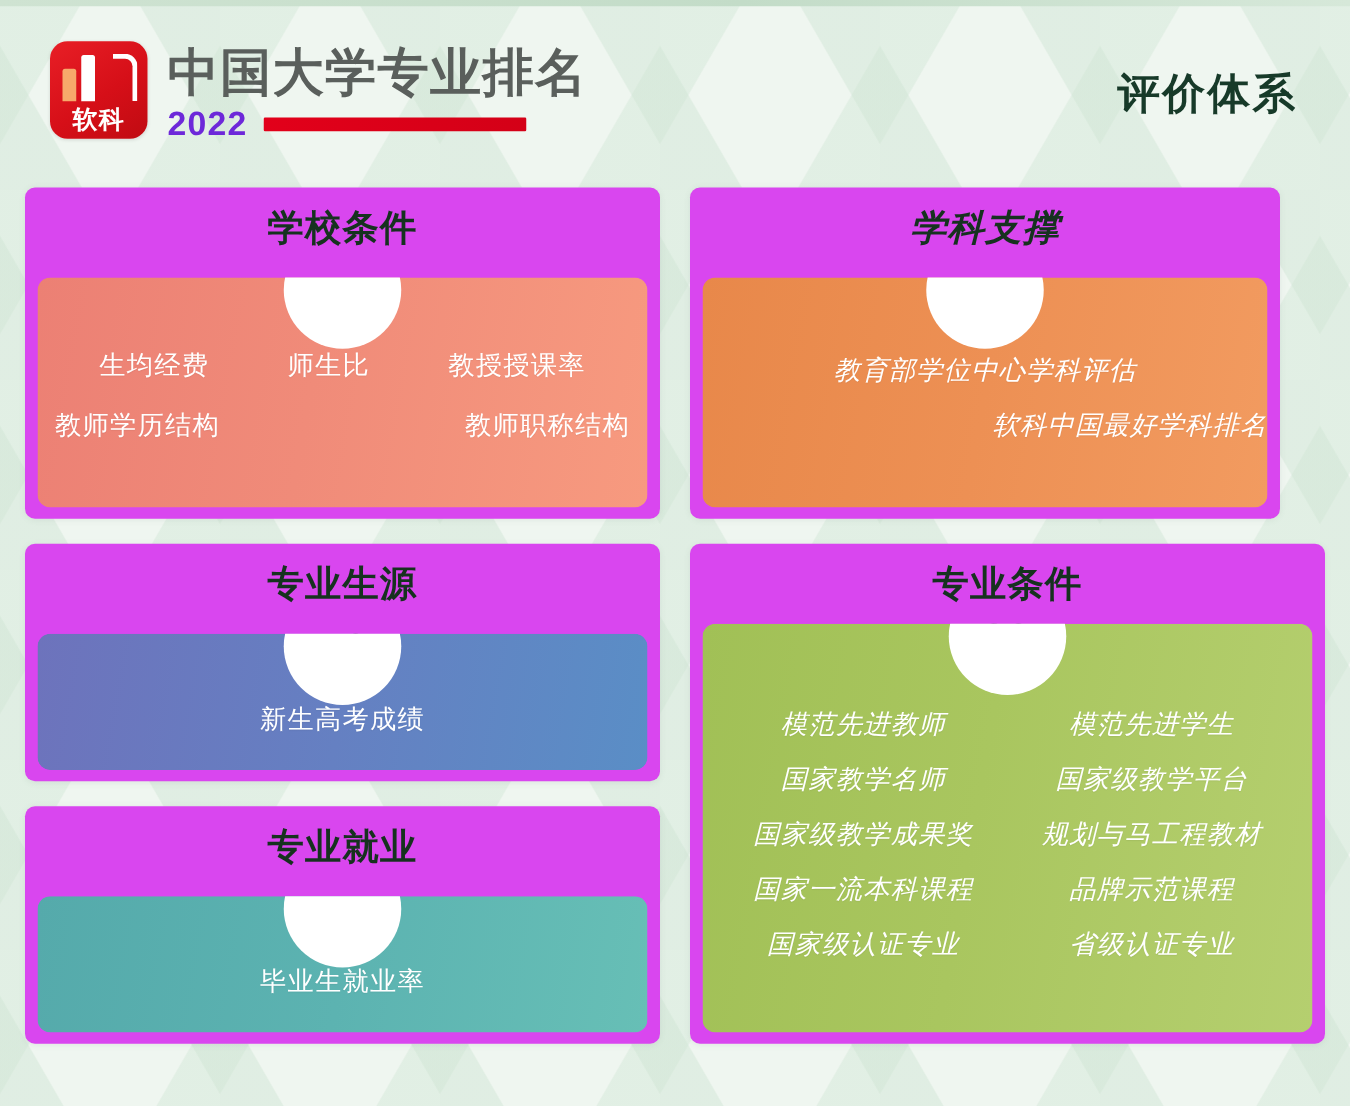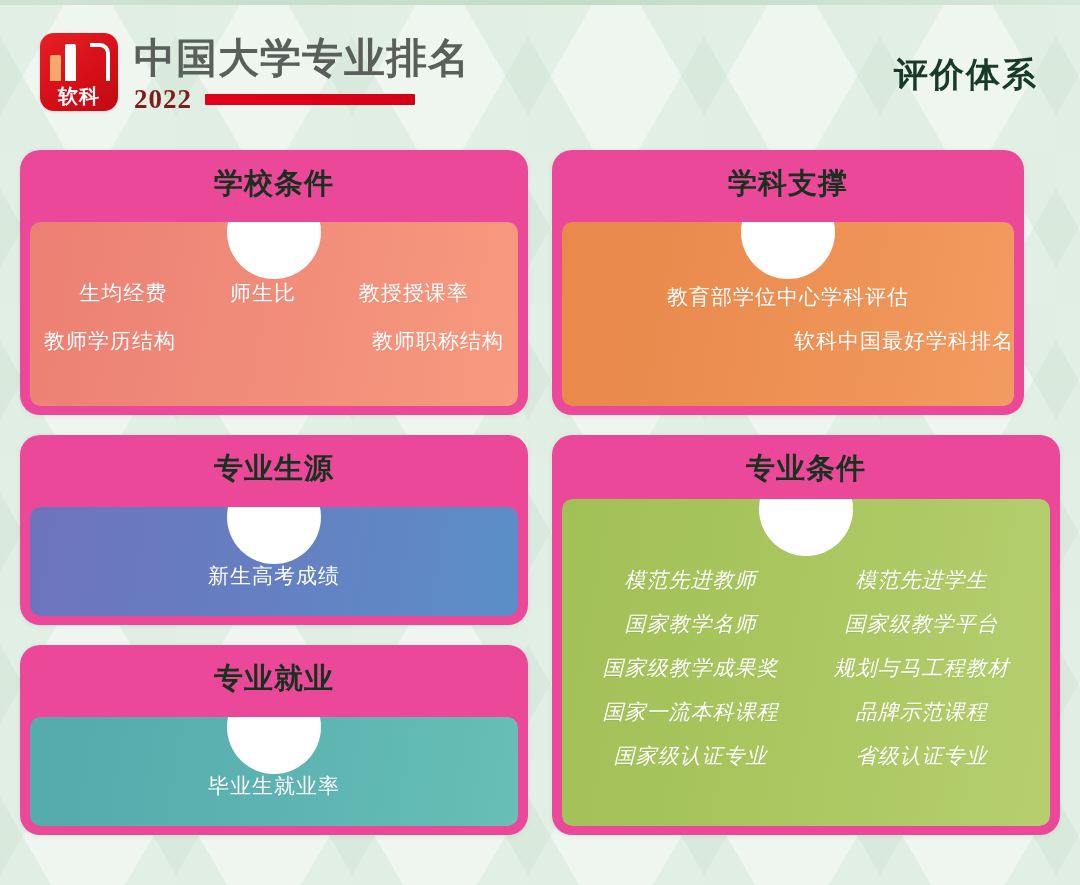--- a/index.html
+++ b/index.html
@@ -99,23 +99,23 @@
     white-space: nowrap;
   }
   #subtitle-row {
     display: flex;
     align-items: center;
     margin-top: 3px;
   }
   #year-label {
     font-size: 27px;
     font-weight: 700;
-    color: #7f1d1d;
-    letter-spacing: 1px;
-    font-family: Liberation Serif, serif;
+    color: #6d28d9;
+    letter-spacing: 1px;
+    font-family: Liberation Sans, sans-serif;
   }
   #year-rule {
     margin-left: 13px;
     width: 210px;
     height: 11px;
     background: linear-gradient(90deg,#e2001a,#d40017);
     border-radius: 1px;
   }
 
   #section-title {
@@ -133,22 +133,22 @@
     position: absolute;
     left: 20px;
     top: 150px;
     width: 1040px;
     height: 720px;
     z-index: 2;
   }
 
   .card {
     position: absolute;
-    background: #ec4899;
-    border-radius: 20px;
+    background: #d946ef;
+    border-radius: 8px;
     box-shadow: 0 1px 5px rgba(90,110,95,0.10);
     overflow: hidden;
   }
 
   .card-title {
     text-align: center;
     font-size: 29px;
     font-weight: 700;
     color: #16321f;
     letter-spacing: 1px;
@@ -212,21 +212,21 @@
   .item { white-space: nowrap; }
 
   
   #card-school   { left: 0px;   top: 0px;   width: 508px; height: 265px; }
   #card-school .panel { top: 72px; }
   #card-school .items { padding-top: 58px; }
   #card-school .items .row + .row { margin-top: 22px; }
   #card-school .items .row.r1 { padding: 0 18px; }
   #card-school .items .row.r2 { padding: 0 14px; justify-content: space-between; gap: 20px; }
 
-  #card-discipline { left: 532px; top: 0px; width: 472px; height: 265px; }
+  #card-discipline { left: 532px; top: 0px; width: 472px; height: 265px; font-style: italic; }
   #card-discipline .panel { top: 72px; }
   #card-discipline .items { padding-top: 62px; }
   #card-discipline .items .row + .row { margin-top: 18px; justify-content: flex-end; }
 
   #card-source   { left: 0px;   top: 285px; width: 508px; height: 190px; }
   #card-source .panel { top: 72px; }
   #card-source .items { padding-top: 56px; }
 
   #card-employ   { left: 0px;   top: 495px; width: 508px; height: 190px; }
   #card-employ .panel { top: 72px; }

